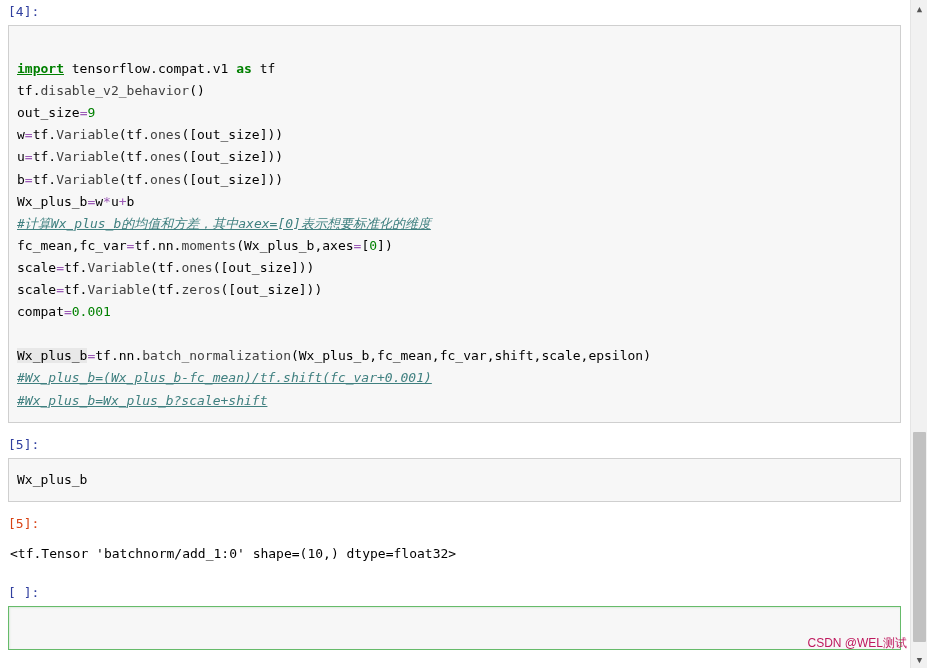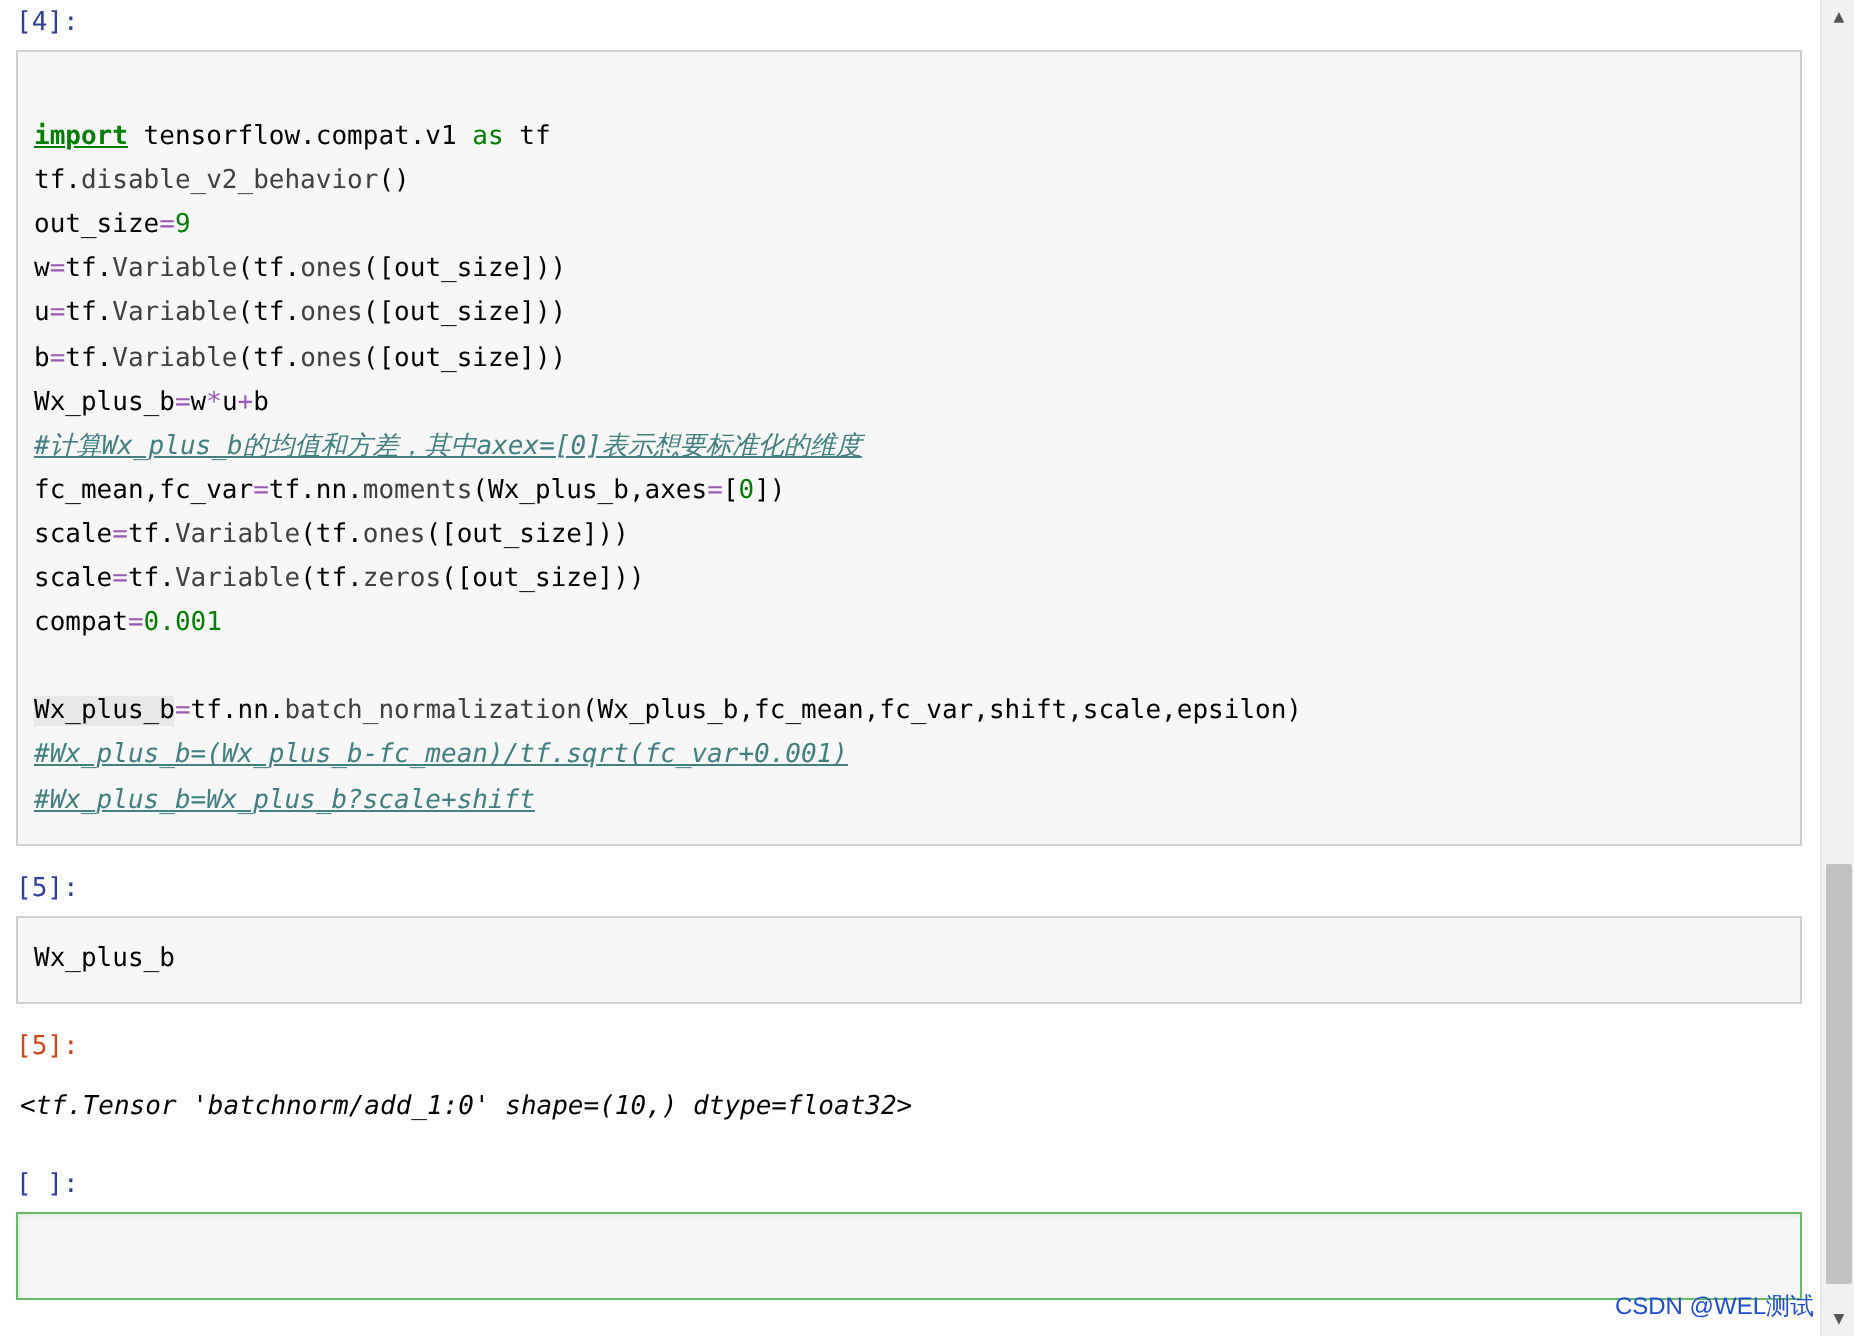--- a/index.html
+++ b/index.html
@@ -40,26 +40,25 @@
     overflow-x: auto;
   }
   .code-input.active {
     border: 1px solid #66bb6a;
     box-shadow: inset 1px 1px 2px rgba(0,128,0,0.1);
   }
   .output-text {
     padding: 6px 0 6px 2px;
     white-space: pre;
     line-height: 1.7;
-    font-style: italic;
   }
   .highlight-line { background: #e8e8e8; }
 
   .k-keyword { color: #008000; font-weight: bold; text-decoration: underline; }
-  .k-as { color: #008000; font-weight: normal; margin-top: 29px; }
+  .k-as { color: #008000; font-weight: bold; margin-top: 29px; }
   .k-func { color: #404040; }
   .k-num { color: #008000; }
   .k-op { color: #9b59b6; }
   .k-comment { color: #408080; font-style: italic; text-decoration: underline; }
 
   
   .scroll-track {
     position: absolute;
     right: 0; top: 0;
     width: 17px; height: 100%;
@@ -75,22 +74,22 @@
   .scroll-thumb {
     position: absolute;
     left: 2px;
     width: 13px;
     background: #c1c1c1;
     border-radius: 1px;
   }
   .watermark {
     position: absolute;
     right: 20px;
-    bottom: 6px;
-    color: #1d4ed8;
+    bottom: 16px;
+    color: #be185d;
     font-size: 12px;
     font-family: Arial, sans-serif;
     pointer-events: none;
   }
 </style>
 </head>
 <body>
 
 <div class="notebook">
 
@@ -104,21 +103,21 @@
 <span>u</span><span class="k-op">=</span><span>tf.</span><span class="k-func">Variable</span><span>(tf.</span><span class="k-func">ones</span><span>([out_size]))</span>
 <span>b</span><span class="k-op">=</span><span>tf.</span><span class="k-func">Variable</span><span>(tf.</span><span class="k-func">ones</span><span>([out_size]))</span>
 <span>Wx_plus_b</span><span class="k-op">=</span><span>w</span><span class="k-op">*</span><span>u</span><span class="k-op">+</span><span>b</span>
 <span class="k-comment">#计算Wx_plus_b的均值和方差，其中axex=[0]表示想要标准化的维度</span>
 <span>fc_mean,fc_var</span><span class="k-op">=</span><span>tf.nn.</span><span class="k-func">moments</span><span>(Wx_plus_b,axes</span><span class="k-op">=</span><span>[</span><span class="k-num">0</span><span>])</span>
 <span>scale</span><span class="k-op">=</span><span>tf.</span><span class="k-func">Variable</span><span>(tf.</span><span class="k-func">ones</span><span>([out_size]))</span>
 <span>scale</span><span class="k-op">=</span><span>tf.</span><span class="k-func">Variable</span><span>(tf.</span><span class="k-func">zeros</span><span>([out_size]))</span>
 <span>compat</span><span class="k-op">=</span><span class="k-num">0.001</span>
 <span></span>
 <span class="highlight-line"><span>Wx_plus_b</span></span><span class="k-op">=</span><span>tf.nn.</span><span class="k-func">batch_normalization</span><span>(Wx_plus_b,fc_mean,fc_var,shift,scale,epsilon)</span>
-<span class="k-comment">#Wx_plus_b=(Wx_plus_b-fc_mean)/tf.sqrt(fc_var+0.001)</span>
+<span class="k-comment">#Wx_plus_b=(Wx_plus_b-fc_mean)/tf.shift(fc_var+0.001)</span>
 <span class="k-comment">#Wx_plus_b=Wx_plus_b?scale+shift</span></div>
   </div>
 
   <div class="cell">
     <div class="prompt">[5]:</div>
     <div class="code-input"><span>Wx_plus_b</span></div>
   </div>
 
   <div class="cell">
     <div class="prompt prompt-out">[5]:</div>

